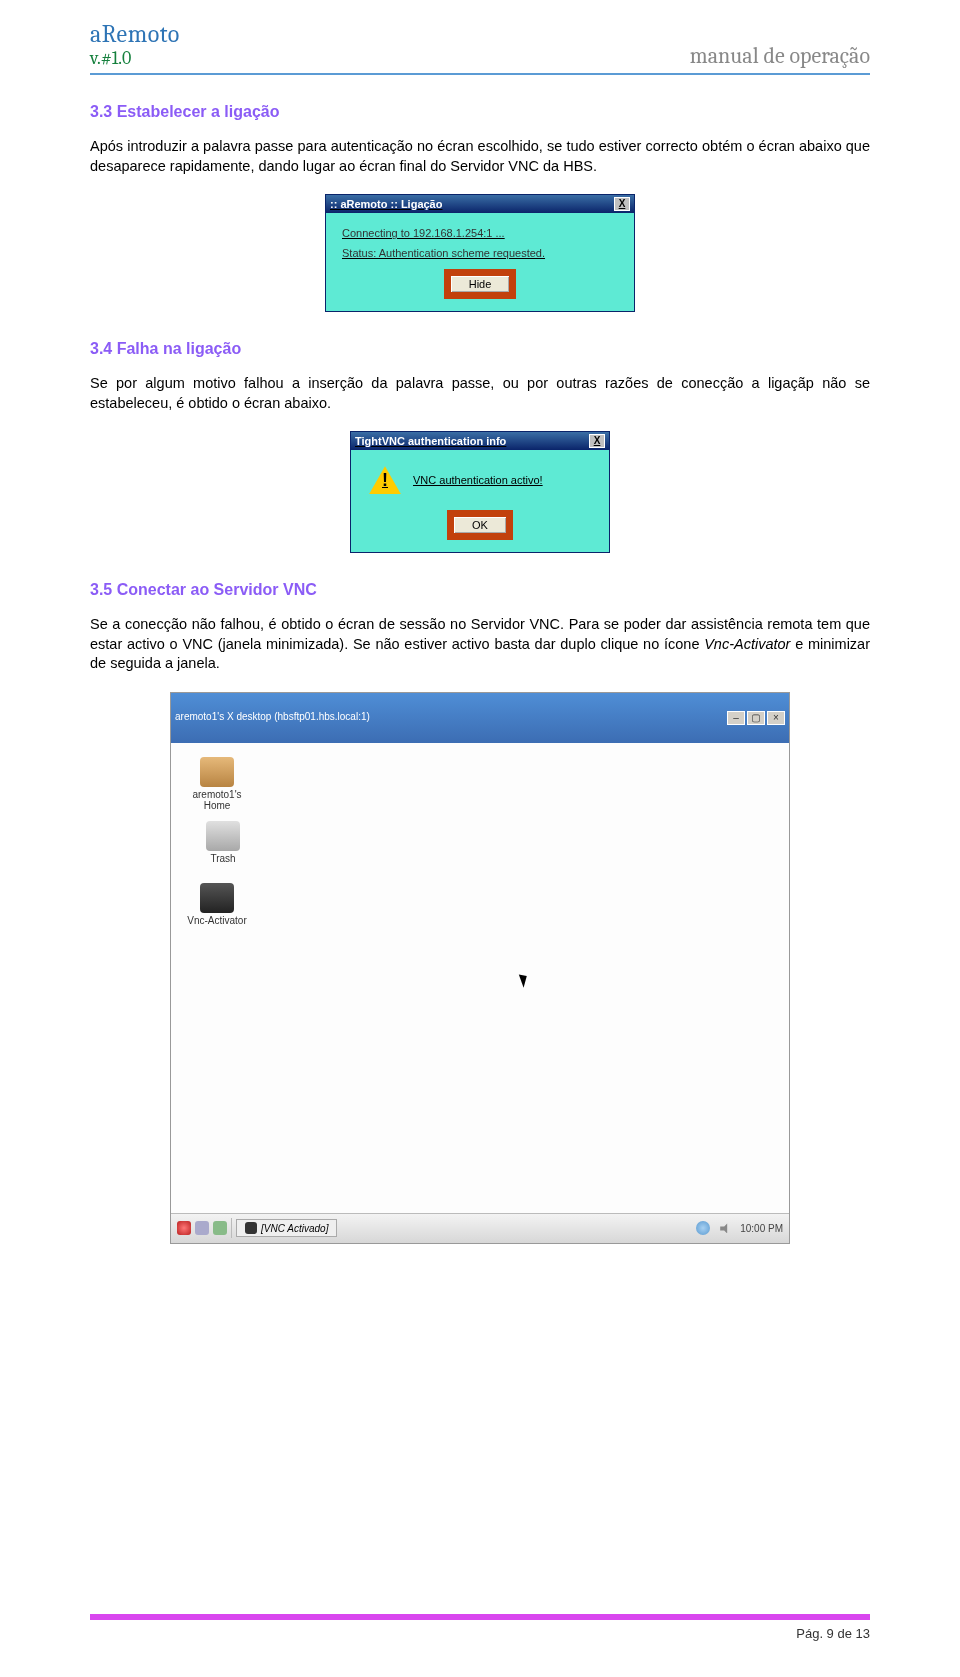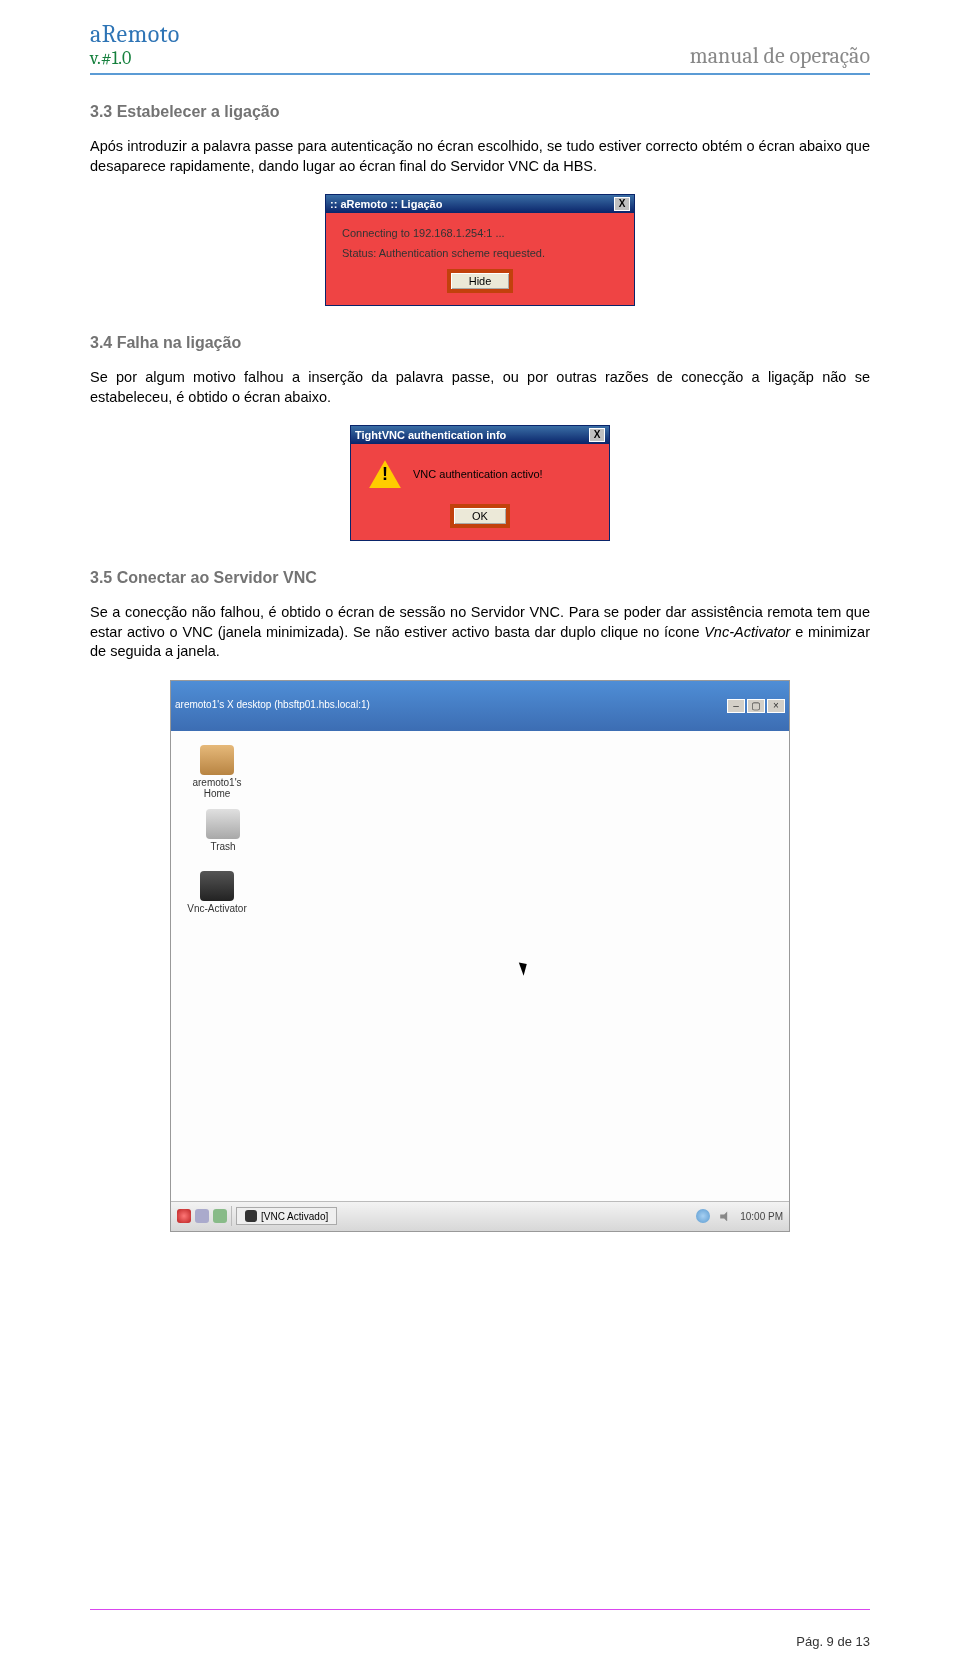--- a/index.html
+++ b/index.html
@@ -10,51 +10,51 @@
     font-family: Arial, sans-serif;
     font-size: 14px;
     color: #000;
     padding: 20px 90px 30px 90px;
     position: relative;
   }
   .header { display: flex; justify-content: space-between; align-items: flex-end; border-bottom: 2px solid #5b9bd5; padding-bottom: 4px; margin-bottom: 6px; }
   .brand { font-family: "Cambria", serif; font-size: 24px; color: #2e74b5; letter-spacing: 0.5px; }
   .subbrand { font-family: "Cambria", serif; font-size: 18px; color: #15803d; }
   .header-right { font-family: "Cambria", serif; font-size: 22px; color: #888; }
-  .section-title { font-weight: bold; font-size: 16px; color: #737373; margin: 28px 0 16px 0; }
+  .section-title { font-weight: bold; font-size: 16px; color: #8b5cf6; margin: 28px 0 16px 0; }
   .para { font-size: 14.5px; line-height: 1.35; text-align: justify; margin-bottom: 18px; }
   .figure-center { display: flex; justify-content: center; margin: 10px 0 24px 0; }
   
-  .win-dialog { border: 1px solid #0a246a; background: #ef4444; font-family: Tahoma, sans-serif; font-size: 11px; }
+  .win-dialog { border: 1px solid #0a246a; background: #5eead4; font-family: Tahoma, sans-serif; font-size: 11px; text-decoration: underline; }
   .win-titlebar { background: linear-gradient(#3a6ea5,#0a246a); color: #fff; display: flex; justify-content: space-between; align-items: center; padding: 2px 4px; font-weight: bold; }
   .win-close { width: 16px; height: 14px; background: #c0c0c0; border: 1px solid #fff; color: #000; display: flex; align-items: center; justify-content: center; font-size: 10px; font-family: Arial; line-height: 1; }
   .dlg1-body { padding: 14px 16px 12px 16px; }
   .dlg1-row { margin-bottom: 8px; color: #333; }
-  .win-btn { display: inline-block; border: 4px solid #c2410c; background: #ece9d8; padding: 2px 18px; font-size: 11px; box-shadow: 1px 1px 0 #fff inset, -1px -1px 0 #aaa inset; }
+  .win-btn { display: inline-block; border: 7px solid #c2410c; background: #ece9d8; padding: 2px 18px; font-size: 11px; box-shadow: 1px 1px 0 #fff inset, -1px -1px 0 #aaa inset; }
   .btn-row { text-align: center; margin-top: 10px; }
   
   .dlg2-body { display: flex; align-items: center; gap: 12px; padding: 16px 18px 6px 18px; }
   .warn-icon { width: 32px; height: 28px; background: #ffcc00; clip-path: polygon(50% 0, 100% 100%, 0 100%); display: flex; align-items: center; justify-content: center; font-weight: bold; color: #000; font-size: 18px; }
   
   .desk-wrap { border: 1px solid #999; width: 620px; background: #fff; font-family: Tahoma, sans-serif; font-size: 10px; }
   .desk-titlebar { background: linear-gradient(#4f8ed6,#3c6db3); color: #fff; display: flex; justify-content: space-between; align-items: flex-start; padding: 18px 4px; font-size: 10px; }
   .desk-titlebtns { display: flex; gap: 2px; }
   .desk-titlebtn { width: 18px; height: 14px; background: #d4d0c8; border: 1px solid #fff; display: flex; align-items: center; justify-content: center; color: #333; font-size: 10px; }
   .desk-canvas { background: #fdfdfd; height: 470px; position: relative; }
   .desk-icon { position: absolute; text-align: center; width: 76px; font-size: 10px; color: #333; }
   .desk-iconimg { width: 34px; height: 30px; margin: 0 auto 2px; border-radius: 4px; }
   .taskbar { height: 30px; background: linear-gradient(#f3f3f3,#d7d7d7); border-top: 1px solid #bbb; display: flex; align-items: center; justify-content: space-between; padding: 0 6px; }
   .taskbar-left { display: flex; align-items: center; gap: 4px; }
-  .tb-btn { border: 1px solid #aaa; background: #efefef; padding: 2px 8px; font-size: 10px; display: flex; align-items: center; gap: 4px; }
+  .tb-btn { border: 1px solid #aaa; background: #efefef; padding: 2px 8px; font-size: 10px; display: flex; align-items: center; gap: 4px; font-style: italic; }
   .tb-icon { width: 14px; height: 14px; border-radius: 3px; }
   .taskbar-right { display: flex; align-items: center; gap: 10px; font-size: 10px; color: #444; }
   .tray-dot { width: 14px; height: 14px; border-radius: 50%; background: radial-gradient(#a7d0f2,#5a9ad0); }
   .speaker { width: 10px; height: 10px; background: #888; clip-path: polygon(0 30%,40% 30%,70% 0,70% 100%,40% 70%,0 70%);}
   .cursor { position: absolute; top: 230px; left: 350px; width: 0; height: 0; border-left: 7px solid #000; border-top: 4px solid transparent; border-bottom: 10px solid transparent; transform: rotate(-20deg);}
-  .footer { position: absolute; bottom: 28px; left: 90px; right: 90px; border-top: 1px solid #d946ef; padding-top: 24px; }
+  .footer { position: absolute; bottom: 36px; left: 90px; right: 90px; border-top: 6px solid #d946ef; padding-top: 6px; }
   .footer-text { text-align: right; font-size: 13px; color: #333; }
   .italic { font-style: italic; }
 </style>
 </head>
 <body>
 
 <div class="header">
   <div>
     <div class="brand">aRemoto</div>
     <div class="subbrand">v.#1.0</div>

